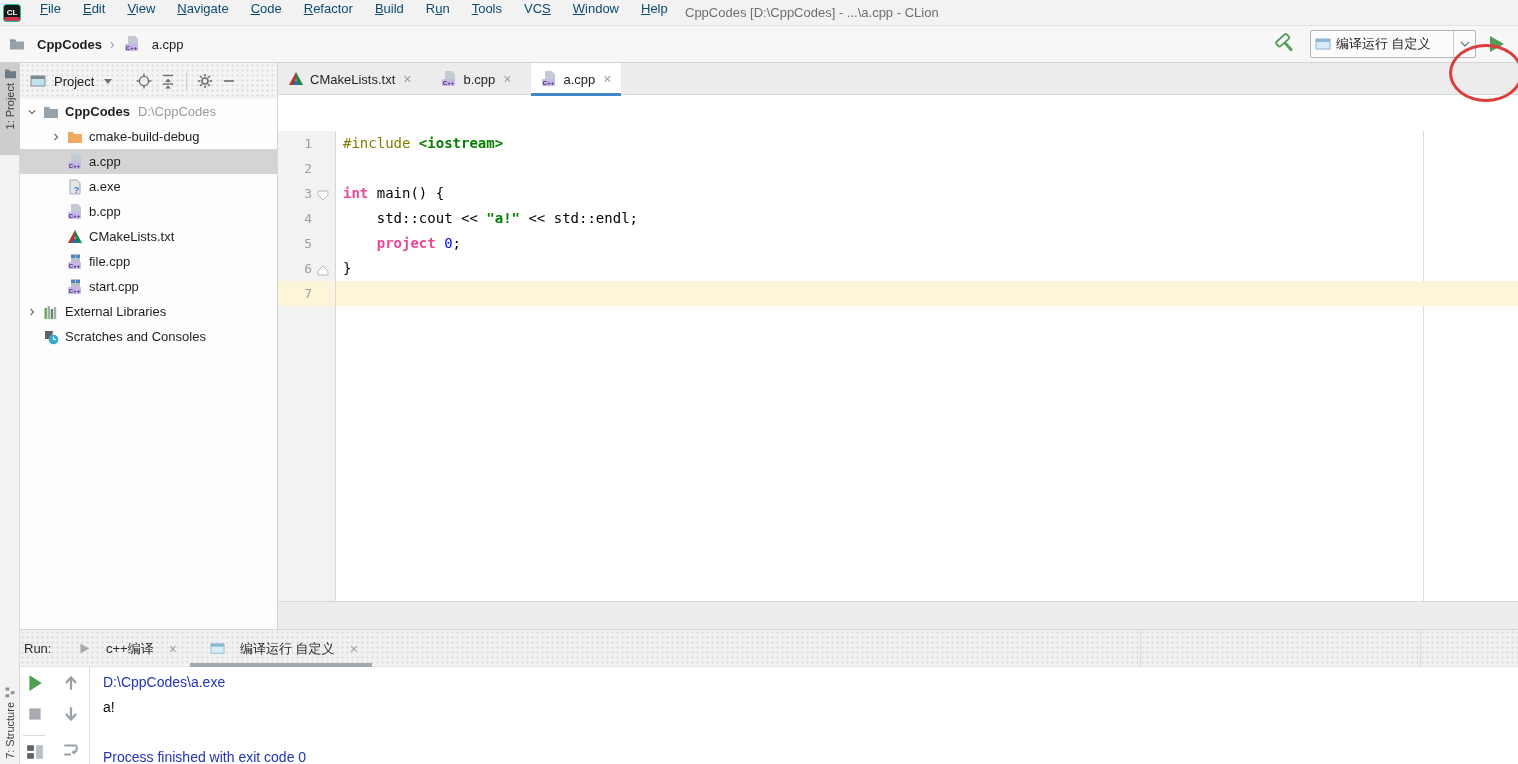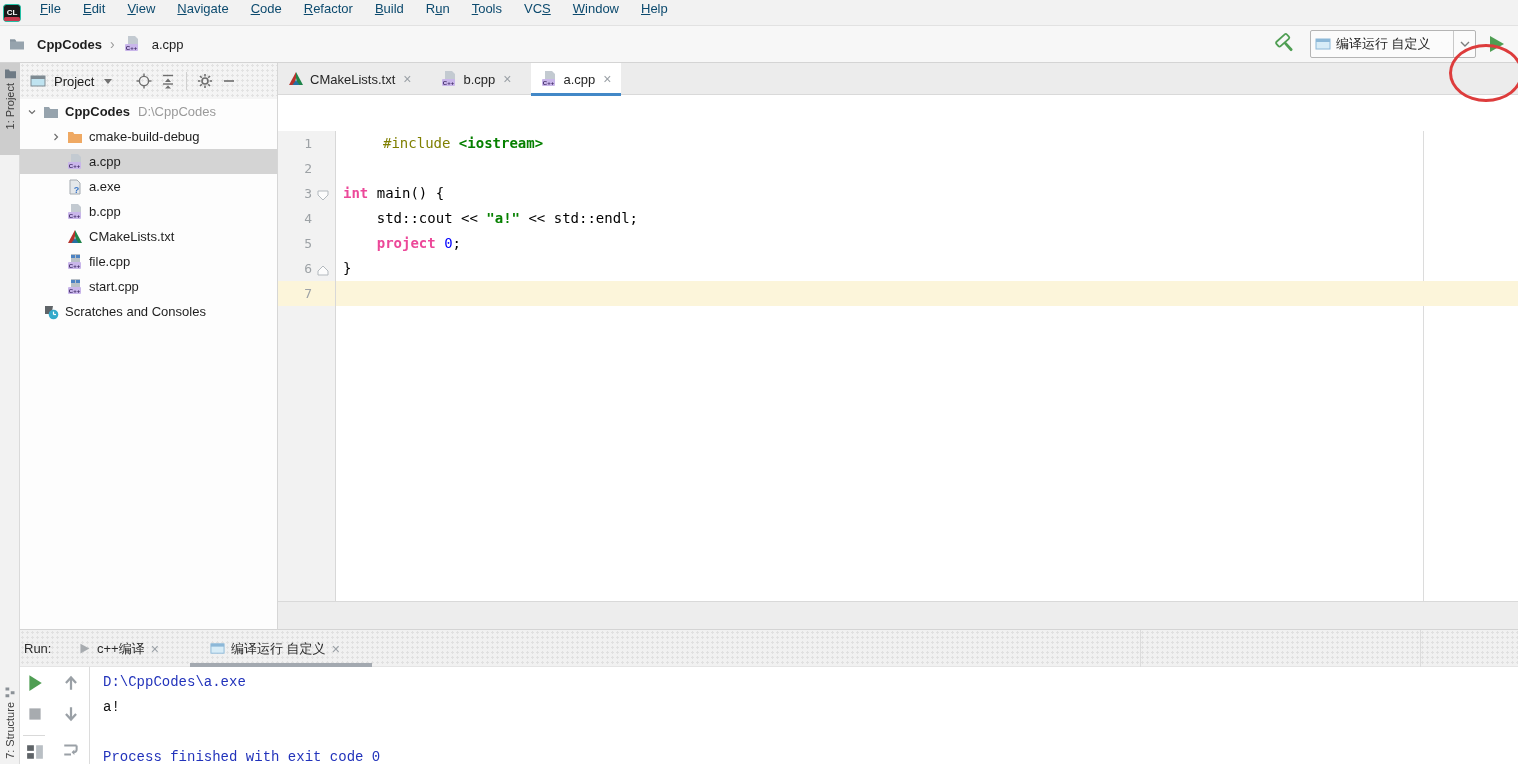--- a/index.html
+++ b/index.html
@@ -72,43 +72,43 @@
   #code-wrap { position:absolute; left:0; top:68px; width:1240px; height:470px; background:#fff; }
   #gutter-bg { position:absolute; left:0; top:0; width:57px; height:470px; background:#f2f2f2; z-index:0; }
   #gutter-line { position:absolute; left:57px; top:0; width:1px; height:470px; background:#d8d8d8; z-index:3; }
   #margin-line { position:absolute; left:1145px; top:0; width:1px; height:470px; background:#dcdcdc; z-index:0; }
   .crow { position:absolute; left:0; width:1240px; height:25px; z-index:1;
           font-family:"DejaVu Sans Mono", monospace; font-size:14px; line-height:25px; }
   .crow.caret-line { background:#fcf5da; }
   .gut { position:absolute; left:0; top:0; width:34px; text-align:right; color:#9da2a6; font-size:13px; }
   .foldm { position:absolute; left:38px; top:5px; width:15px; height:15px; }
   .cline { position:absolute; left:65px; top:0; white-space:pre; color:#000; }
-  .tk-pre { color:#7f7f00;margin-left:40px; }
+  .tk-pre { color:#7f7f00; }
   .tk-str { color:#068000; font-weight:bold; }
   .tk-kw  { color:#ec4899; font-weight:bold; }
   .tk-num { color:#0000ff; }
   .tk-pl  { color:#000000; }
   #editor-bottom-band { position:absolute; left:0; top:538px; width:1240px; height:29px;
             background:#ededed; border-top:1px solid #d9d9d9; }
 
   
   #run-panel { position:absolute; left:20px; top:629px; width:1498px; height:135px; background:#fff; border-top:1px solid #d4d4d4; }
   #run-header { position:absolute; left:0; top:0; width:1498px; height:37px;
             background-color:#f1f1f1; background-image:radial-gradient(circle,#e0e0e0 1px,transparent 1.2px); background-size:5px 5px;
             border-bottom:1px solid #e4e4e4; }
   #run-label { position:absolute; left:4px; top:0; height:37px; line-height:37px; color:#2a2a2a;text-align:center; }
-  .rtab { position:absolute; top:0; height:37px; display:flex; align-items:center; gap:6px; color:#2a2a2a; }
+  .rtab { position:absolute; top:0; height:37px; display:flex; align-items:center; gap:15px; color:#2a2a2a; }
   .rtab .tclose { color:#9aa0a6; font-size:14px; }
   #run-tab-underline { position:absolute; left:170px; top:33px; width:182px; height:4px; background:#a3a9b0; }
   .rh-sep { position:absolute; top:0; width:1px; height:37px; background:#dcdcdc; }
   #run-toolbar { position:absolute; left:0; top:37px; width:70px; height:98px; border-right:1px solid #dcdcdc; background:#fff; }
   .rt-icon { position:absolute; width:18px; height:18px; }
   #rt-divider { position:absolute; left:3px; top:68px; width:22px; height:1px; background:#d9d9d9; }
   #console { position:absolute; left:83px; top:37px; width:1400px; height:98px;
-            font-family:Liberation Mono, monospace; font-size:14px; }
+            font-family:Liberation Sans, sans-serif; font-size:14px; }
   .con-line { position:absolute; left:0; height:25px; line-height:22px; white-space:pre; }
   .cl-sys { color:#2233bb; }
   .cl-out { color:#0f0f0f; }
 </style>
 </head>
 <body>
 
 <div id="app">
 
   <div id="menubar">
@@ -124,20 +124,21 @@
         <span class="menu-item"><u>N</u>avigate</span>
         <span class="menu-item"><u>C</u>ode</span>
         <span class="menu-item"><u>R</u>efactor</span>
         <span class="menu-item"><u>B</u>uild</span>
         <span class="menu-item">R<u>u</u>n</span>
         <span class="menu-item"><u>T</u>ools</span>
         <span class="menu-item">VC<u>S</u></span>
         <span class="menu-item"><u>W</u>indow</span>
         <span class="menu-item"><u>H</u>elp</span>
       </div>
+    <div id="window-title">CppCodes [D:\CppCodes] - ...\a.cpp - CLion</div>
   </div>
 
   <div id="toolbar">
     <div id="breadcrumb">
       <svg class="ticon" viewBox="0 0 16 16">
           <path d="M1 3.5 h5 l1.3 2 H15 v8 H1 z" fill="#96a3ad"></path>
           <path d="M1 3.5 h5 l1.3 2 H1 z" fill="#8795a0"></path>
         </svg>
       <span class="crumb-project">CppCodes</span>
       <span class="crumb-sep">›</span>
@@ -298,20 +299,34 @@
         <svg class="ticon" viewBox="0 0 16 16">
             <path d="M4 0 h9 v9 H4 z" fill="#b9c0c7"></path>
             <rect x="4" y="1" width="4" height="3" fill="#4d83c3"></rect>
             <rect x="9" y="1" width="4" height="3" fill="#4d83c3"></rect>
             <rect x="1" y="8" width="13" height="7" rx="1" fill="#c9b6ea"></rect>
             <text x="7.5" y="13.6" font-size="6" font-weight="bold" fill="#3f2a66" text-anchor="middle" font-family="Liberation Sans, sans-serif">C++</text>
           </svg>
         <span class="tlabel">start.cpp</span>
       </div>
       <div class="trow ind-root">
+        <span class="chev">
+            <svg width="12" height="12" viewBox="0 0 16 16">
+              <polyline points="6,4 10,8 6,12" fill="none" stroke="#6e6e6e" stroke-width="1.6"></polyline>
+            </svg>
+          </span>
+        <svg class="ticon" viewBox="0 0 16 16">
+            <rect x="1.5" y="4" width="2.4" height="11" fill="#6aa85c"></rect>
+            <rect x="4.6" y="2" width="2.4" height="13" fill="#a5abb0"></rect>
+            <rect x="7.7" y="5" width="2.4" height="10" fill="#4f9e53"></rect>
+            <rect x="10.8" y="3" width="2.4" height="12" fill="#a5abb0"></rect>
+          </svg>
+        <span class="tlabel">External Libraries</span>
+      </div>
+      <div class="trow ind-root">
         <span class="chev"></span>
         <svg class="ticon" viewBox="0 0 16 16">
             <path d="M2 2 h8 l-1.5 8 H2 z" fill="#5f6468"></path>
             <circle cx="10.5" cy="10.5" r="4.8" fill="#35aacb"></circle>
             <line x1="10.5" y1="10.5" x2="10.5" y2="7.6" stroke="#fff" stroke-width="1.2"></line>
             <line x1="10.5" y1="10.5" x2="13" y2="10.5" stroke="#fff" stroke-width="1.2"></line>
           </svg>
         <span class="tlabel">Scratches and Consoles</span>
       </div>
     </div>

